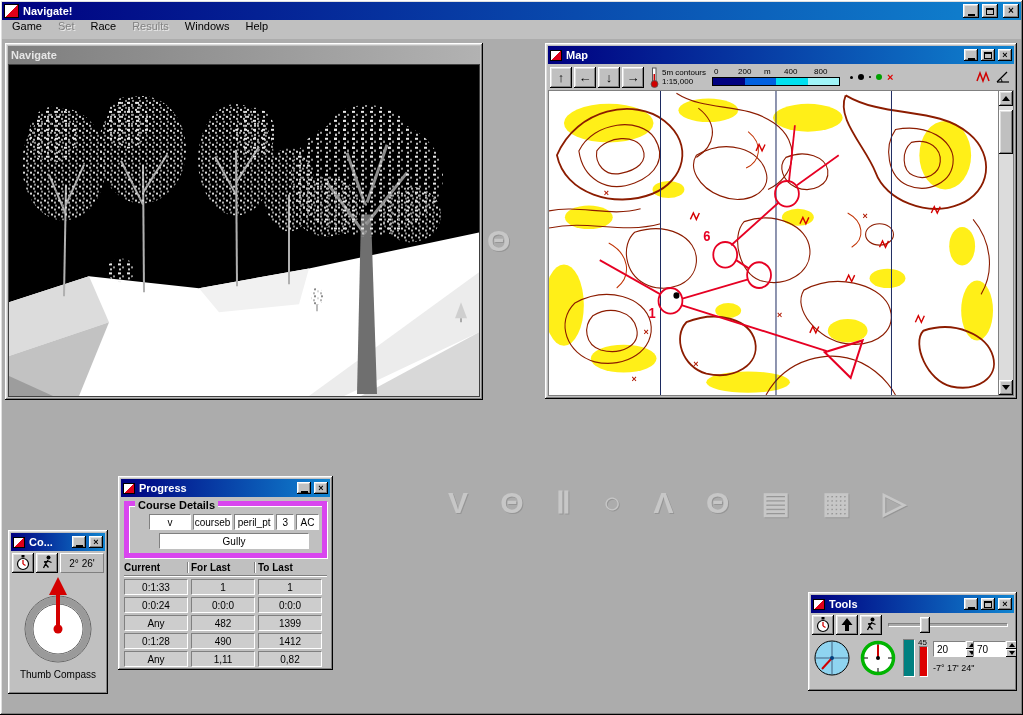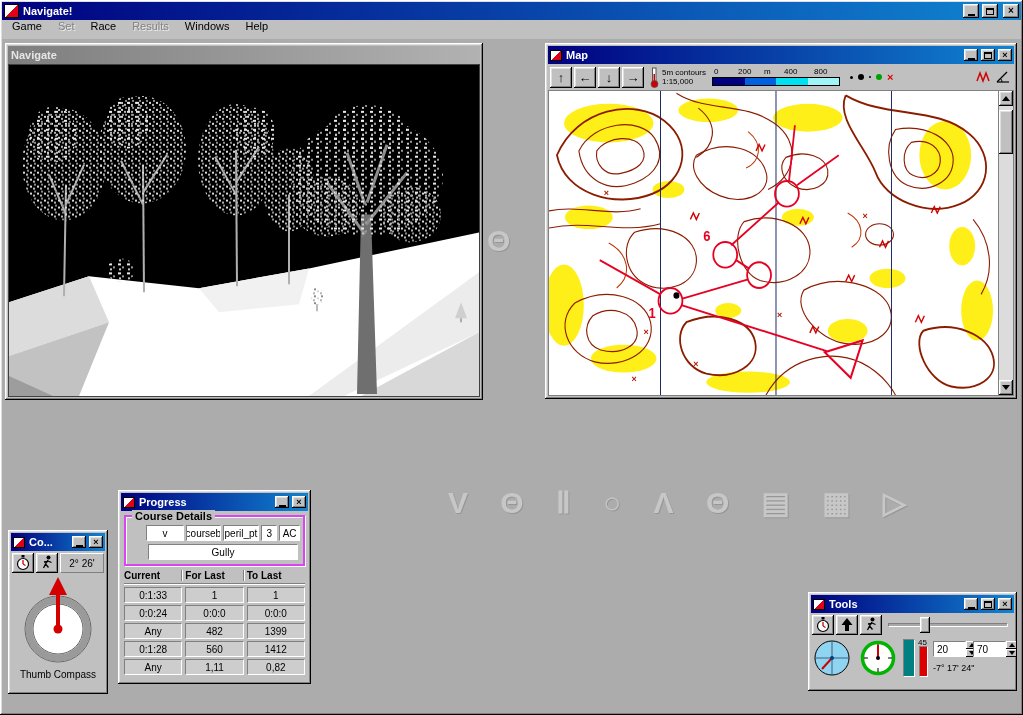--- a/index.html
+++ b/index.html
@@ -42,21 +42,21 @@
 .vscroll{flex:0 0 15px;background:#d4d0c8;background:#dcdcdc;display:flex;flex-direction:column;border-left:1px solid #808080}
 .sb-btn{height:15px;background:#c0c0c0;box-shadow:inset -1px -1px #000,inset 1px 1px #fff,inset -2px -2px #808080,inset 2px 2px #dfdfdf;display:flex;align-items:center;justify-content:center}
 .sb-track{flex:1 1 auto;position:relative}
 .sb-thumb{position:absolute;left:0;right:0;top:4px;height:44px;background:#c0c0c0;box-shadow:inset -1px -1px #000,inset 1px 1px #fff,inset -2px -2px #808080,inset 2px 2px #dfdfdf}
 .tri{width:0;height:0;display:block}
 .tri.up{border-left:4px solid transparent;border-right:4px solid transparent;border-bottom:5px solid #000}
 .tri.down{border-left:4px solid transparent;border-right:4px solid transparent;border-top:5px solid #000}
 .tri.s-up{border-left:3px solid transparent;border-right:3px solid transparent;border-bottom:4px solid #000}
 .tri.s-down{border-left:3px solid transparent;border-right:3px solid transparent;border-top:4px solid #000}
 
-.groupbox{position:relative;margin:4px 3px 2px 3px;border:2px solid #d946ef;box-shadow:1px 1px 0 #fff,inset 1px 1px 0 #fff;padding:8px 3px 4px 20px}
+.groupbox{position:relative;margin:4px 3px 2px 3px;border:5px solid #d946ef;box-shadow:1px 1px 0 #fff,inset 1px 1px 0 #fff;padding:8px 3px 4px 20px}
 .group-label{position:absolute;top:-7px;left:6px;background:#c0c0c0;padding:0 3px;font-weight:bold;font-size:11px}
 .fieldrow{display:flex;gap:2px;justify-content:center}
 .field{border:1px solid;border-color:#808080 #fff #fff #808080;background:#fff;height:16px;display:flex;align-items:center;justify-content:center;font-size:10px;overflow:hidden}
 .cell{border:1px solid;border-color:#808080 #fff #fff #808080;background:#cdcdcd;height:16px;display:flex;align-items:center;justify-content:center;font-size:10px}
 .ptable{margin:4px 3px 0 3px}
 .phead{display:flex;gap:3px;border-bottom:1px solid #808080;box-shadow:0 1px 0 #fff;padding-bottom:2px;margin-bottom:3px}
 .phead div{width:64px;text-align:left;font-weight:bold;font-size:10px;border-right:1px solid #808080;box-shadow:1px 0 0 #fff}
 .phead div:last-child{border-right:none;box-shadow:none}
 .prow{display:flex;gap:3px;margin-bottom:2px}
 .prow .cell{width:64px}
@@ -336,21 +336,21 @@
           <span class="sb-track">
               <span class="sb-thumb"></span>
             </span>
           <span class="sb-btn">
               <span class="tri down"></span>
             </span>
         </div>
       </div>
     </div>
 
-    <div class="win" style="left:116px;top:451px;width:193px;height:194px;z-index:3">
+    <div class="win" style="left:116px;top:437px;width:215px;height:194px;z-index:3">
       <div class="titlebar">
         <span class="appicon small"></span>
         <span class="t-title">Progress</span>
         <span class="tbtn small">
             <span class="g-min"></span>
           </span>
         <span class="tbtn small">
             <span>×</span>
           </span>
       </div>
@@ -383,21 +383,21 @@
           <span class="cell">0:0:0</span>
           <span class="cell">0:0:0</span>
         </div>
         <div class="prow">
           <span class="cell">Any</span>
           <span class="cell">482</span>
           <span class="cell">1399</span>
         </div>
         <div class="prow">
           <span class="cell">0:1:28</span>
-          <span class="cell">560</span>
+          <span class="cell">490</span>
           <span class="cell">1412</span>
         </div>
         <div class="prow">
           <span class="cell">Any</span>
           <span class="cell">1,11</span>
           <span class="cell">0,82</span>
         </div>
       </div>
     </div>
 

